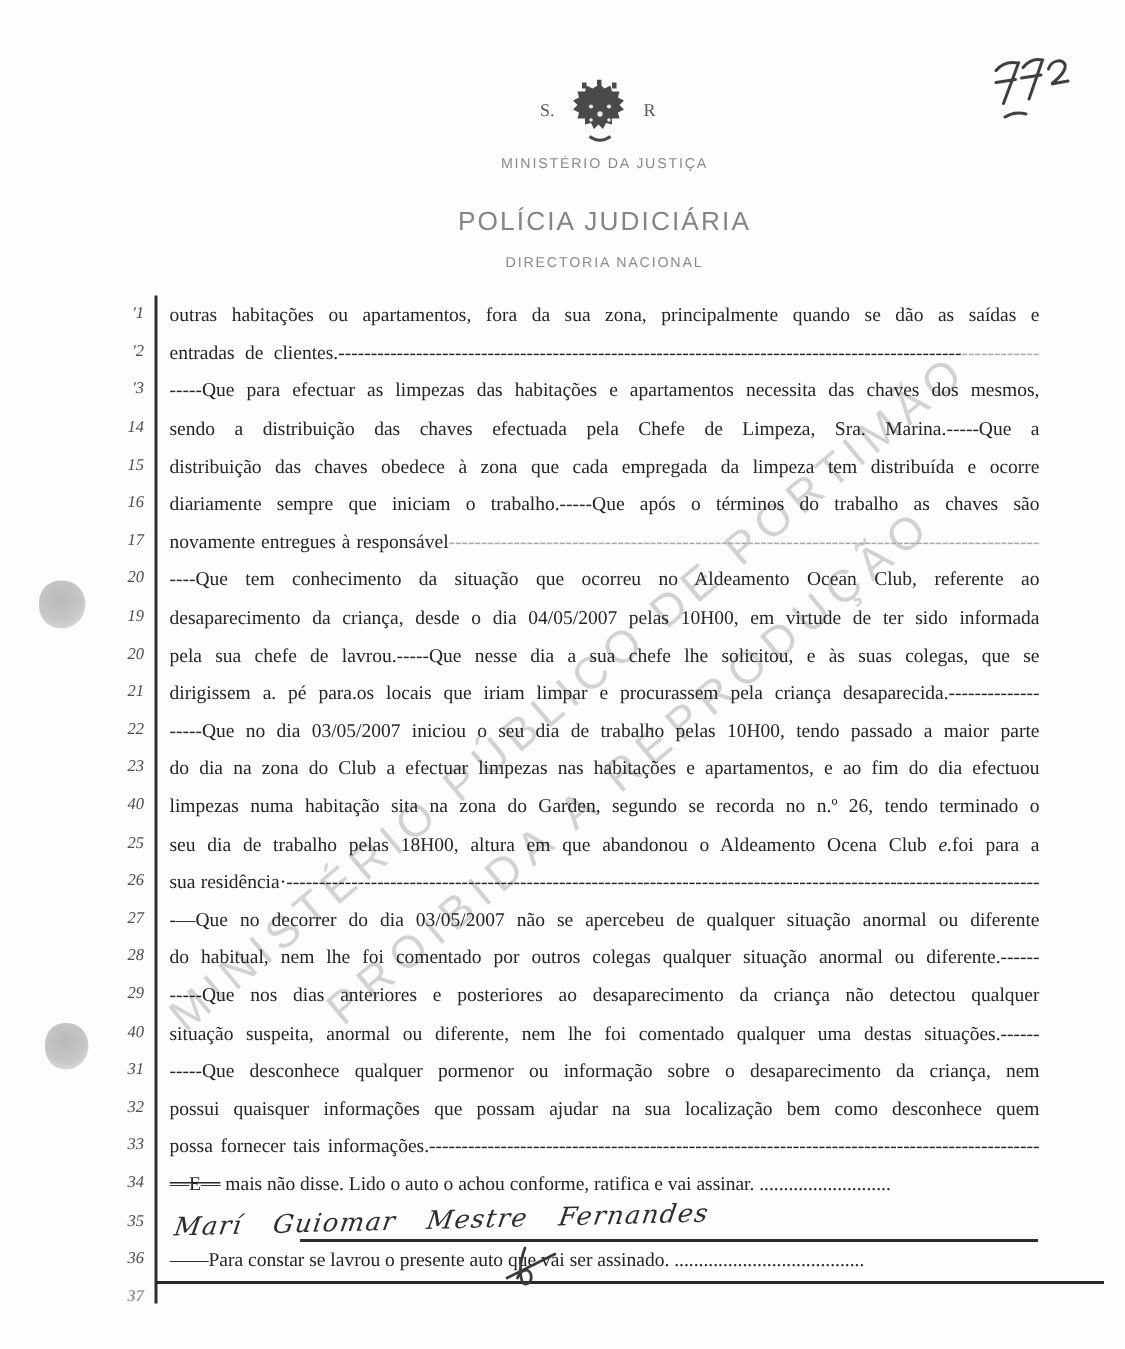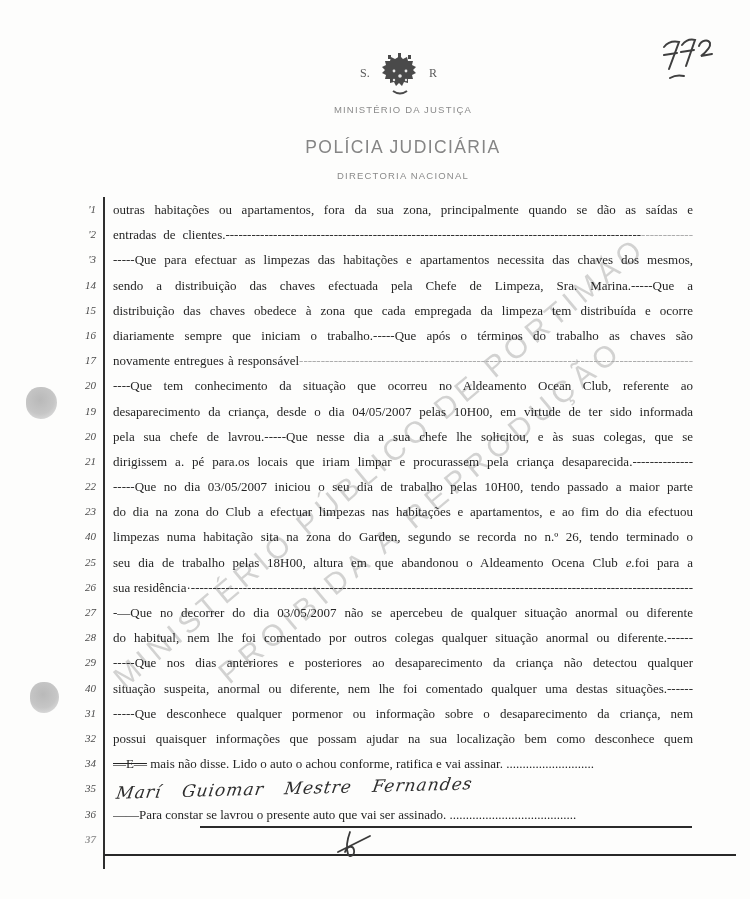--- a/index.html
+++ b/index.html
@@ -195,20 +195,24 @@
       </div>
       <div class="row">
         <span class="lineno">31</span>
         <div class="ltext"><span>-----Que desconhece qualquer </span><span class="b">pormenor</span><span> ou informação sobre o desaparecimento da criança, nem</span></div>
       </div>
       <div class="row">
         <span class="lineno">32</span>
         <div class="ltext"><span>possui quaisquer informações que possam ajudar na sua localização bem como desconhece quem</span></div>
       </div>
       <div class="row">
+        <span class="lineno">33</span>
+        <div class="ltext"><span>possa fornecer tais informações.</span><span>----------------------------------------------------------------------------------------------</span></div>
+      </div>
+      <div class="row">
         <span class="lineno">34</span>
         <div class="ltext nojust"><span class="st">—E—</span><span>  mais não disse. Lido o auto o achou conforme, ratifica e vai assinar. </span><span>...........................</span></div>
       </div>
       <div class="row">
         <span class="lineno">35</span>
         <div class="ltext nojust"><span class="signature">Marí Guiomar Mestre Fernandes</span></div>
       </div>
       <div class="row">
         <span class="lineno">36</span>
         <div class="ltext nojust"><span>——Para constar se lavrou o presente auto que vai ser assinado. </span><span>.......................................</span></div>

